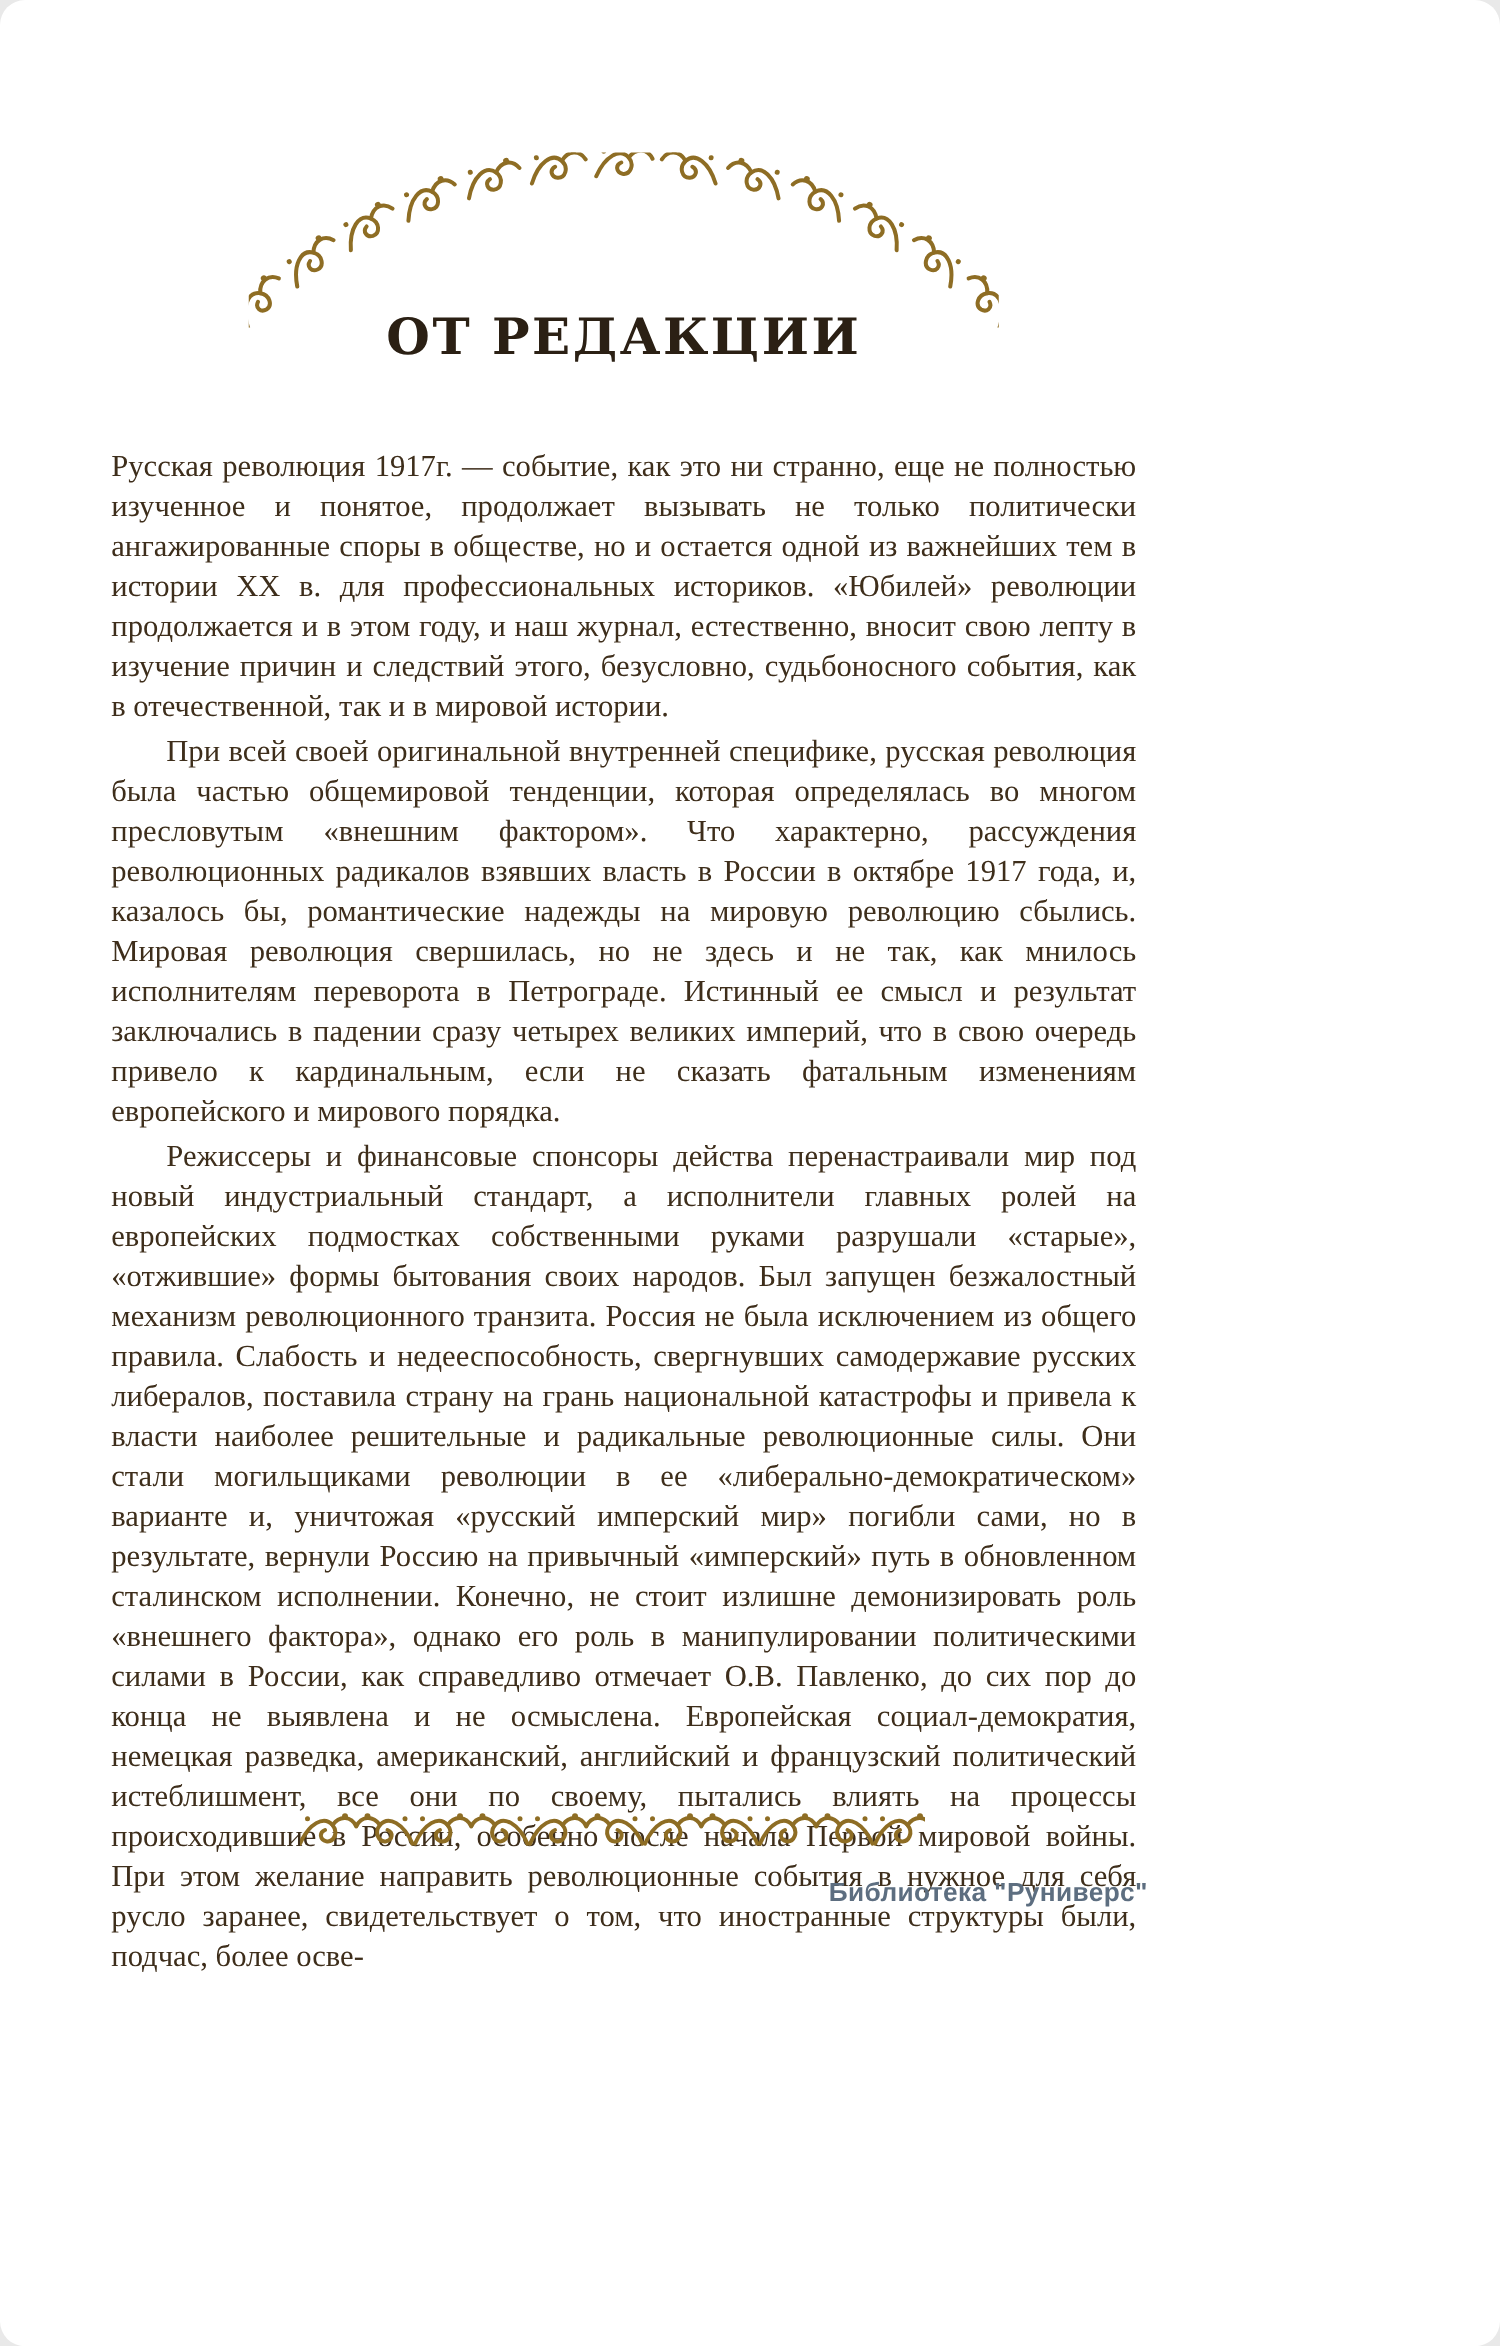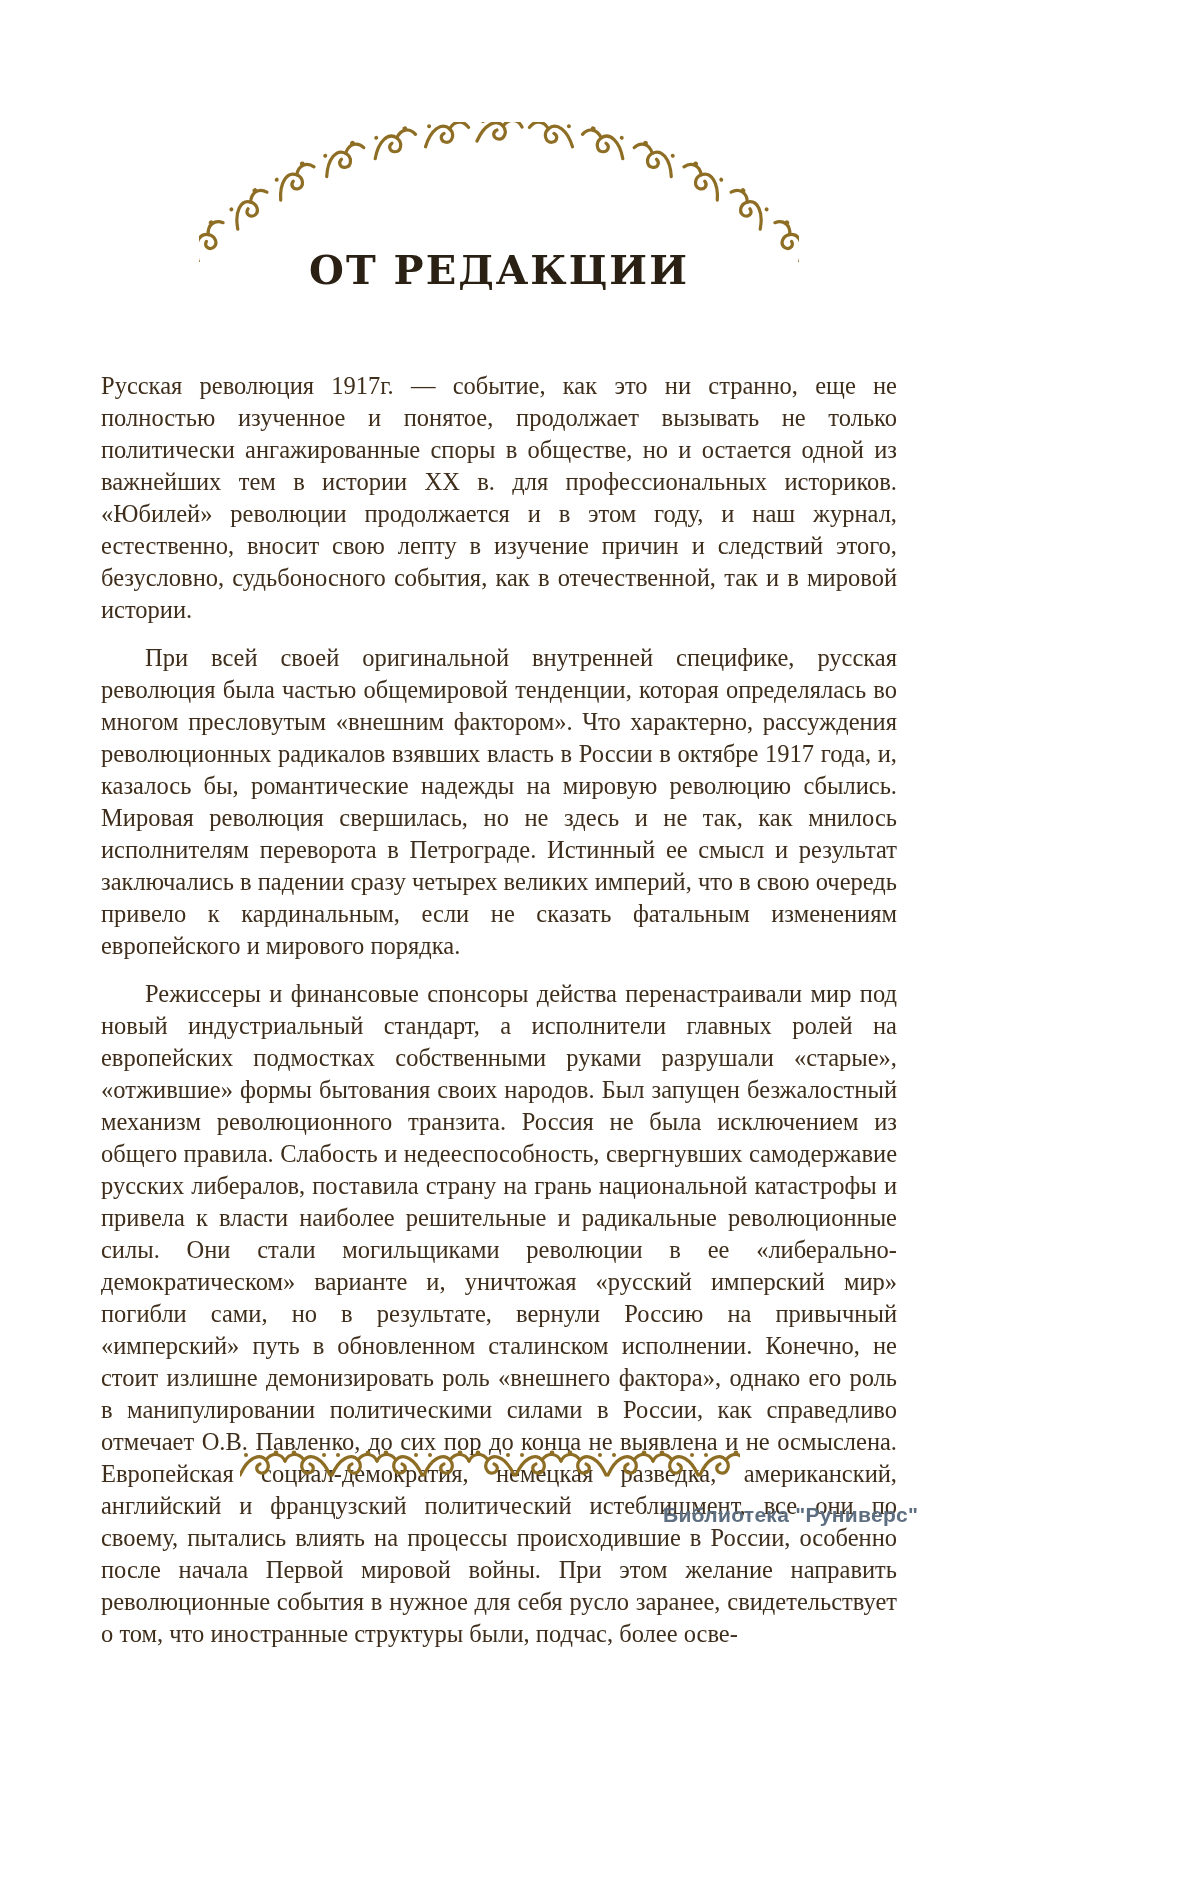--- a/index.html
+++ b/index.html
@@ -3,20 +3,21 @@
 <meta charset="utf-8">
 <style>
   html, body { margin:0; padding:0; }
   body { background:#e9e9e9; font-family:"Liberation Serif", serif; }
   #page {
     position:relative;
     width:1200px; height:1877px;
     margin:0 auto;
     background: var(--page_bg, #ffffff);
     overflow:hidden;
+    border-radius:20px;
   }
   
   .orn { position:absolute; }
   .orn path { stroke: var(--ornament, #8e6d24); stroke-width:3.2; fill:none; stroke-linecap:round; }
   .orn circle { fill: var(--ornament, #8e6d24); }
   .top-orn { left:199px; top:122px; }
   .bottom-orn { left:240px; top:1442px; }
   
   .page-title {
     position:absolute; left:85px; top:246px; width:828px;
@@ -25,21 +26,21 @@
     font-size:40px; font-weight:bold; letter-spacing:2px;
     color: var(--title, #2b2014);
   }
   
   .body-text {
     position:absolute; left:85px; top:354px; width:828px;
     font-size:24.5px; line-height:32px;
     text-align:justify;
     color: var(--body_text, #3e2e1b);
   }
-  .body-text p { margin:16px; text-indent:44px; }
+  .body-text p { margin:4px; text-indent:44px; }
   .body-text p.first { text-indent:0; }
   
   .watermark {
     position:absolute; left:663px; top:1503px;
     font-family:"Liberation Sans", sans-serif;
     font-size:21px; font-weight:bold;
     color: var(--watermark, #5d6e80);
     letter-spacing:0.3px;
   }
 </style>

